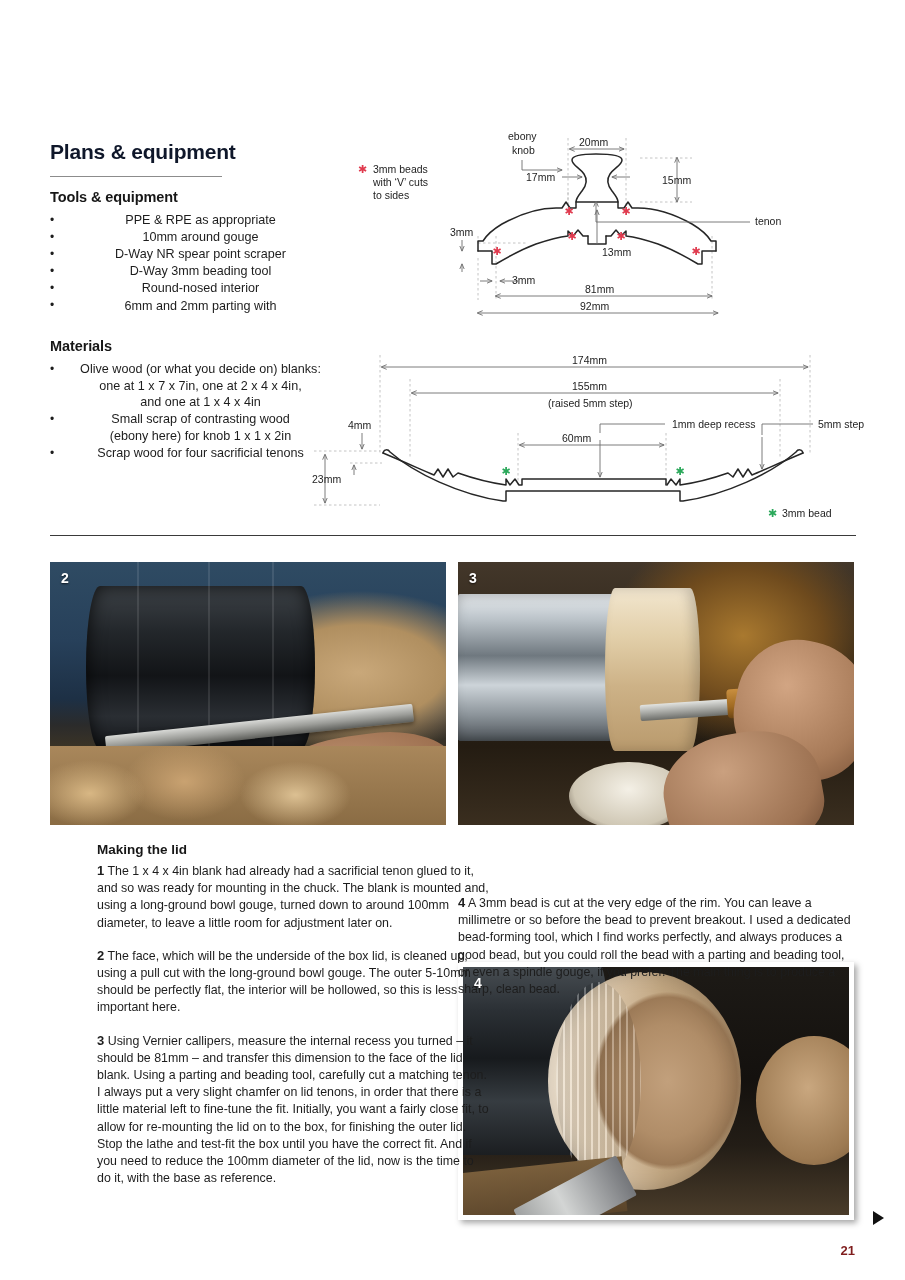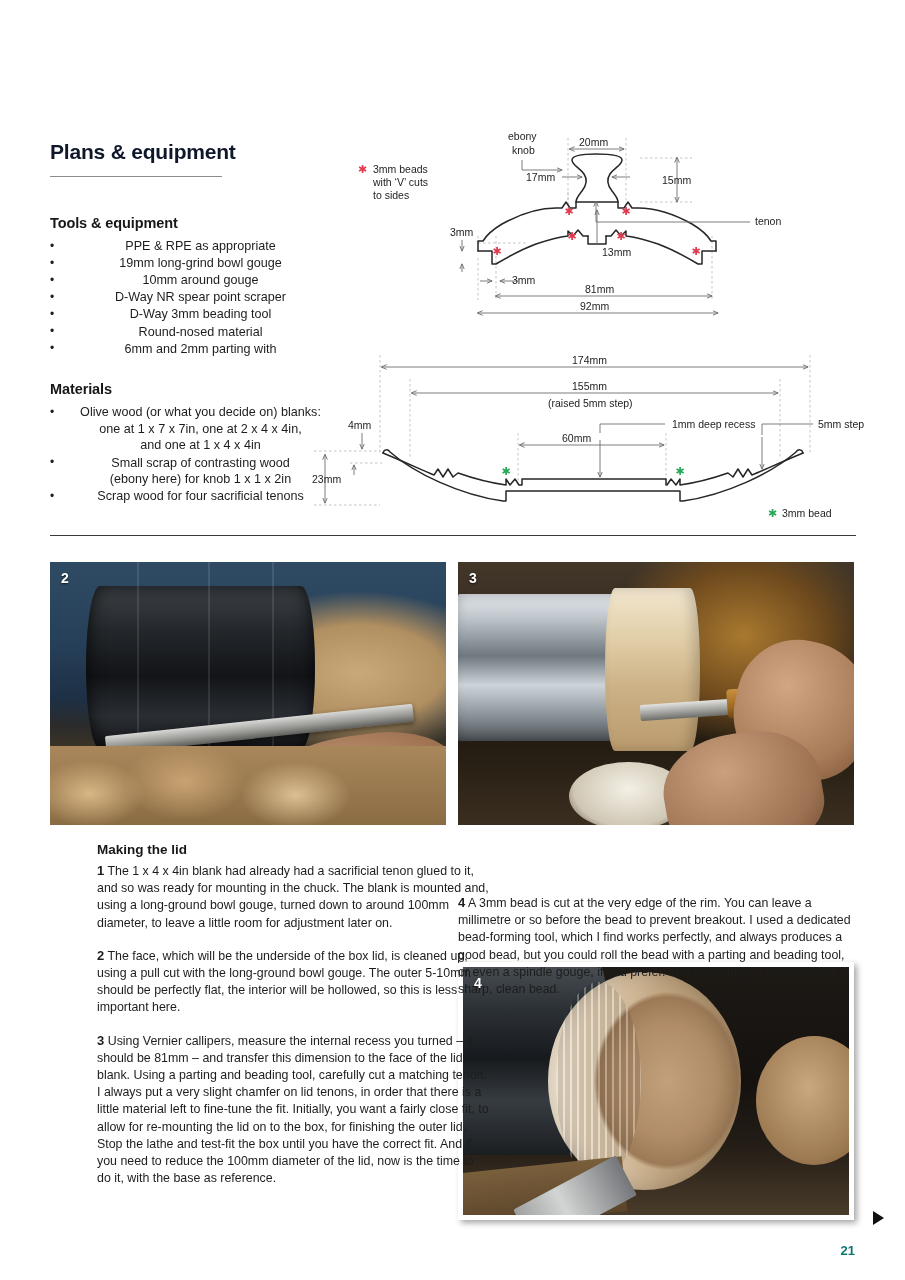--- a/index.html
+++ b/index.html
@@ -18,21 +18,21 @@
   .page-title {
     font-size: 21px; font-weight: bold; letter-spacing: -0.2px;
     color: #0f172a; line-height: 1.1;
   }
   .title-rule {
     margin-top: 13px; border-top: 1.3px solid #8c8c8c; width: 172px;
   }
 
   .sec-head {
     font-size: 14.5px; font-weight: bold; color: #171717;
-    margin-top: 38px; margin-bottom: 7px; letter-spacing: -0.1px;
+    margin-top: 12px; margin-bottom: 7px; letter-spacing: -0.1px;
   }
   .bullets { list-style: none; text-align: center; }
   .bullets li {
     font-size: 12.6px; line-height: 16.6px; color: #1d1d1d;
     padding-left: 11px; position: relative; margin-bottom: 0.5px;
   }
   .bullets li::before {
     content: "\2022"; position: absolute; left: 0; top: -0.5px; font-size: 12px;
   }
   .bullets li .cont { display: block; padding-left: 0; }
@@ -207,40 +207,39 @@
     font-size: 13.5px; font-weight: bold; color: #171717; margin-bottom: 5px;
   }
   .para {
     font-size: 12.4px; line-height: 17.2px; color: #1d1d1d;
     margin-bottom: 15px; text-align: left;
   }
   .para .num { font-weight: bold; font-size: 13px; }
 
   .folio {
     position: absolute; right: 50px; top: 1243px;
-    font-size: 13px; font-weight: bold; color: #0f766e;
+    font-size: 13px; font-weight: bold; color: #7f1d1d;
   }
 </style>
 </head>
 <body>
 
 <div class="page">
 
   <div class="left-col">
     <div class="page-title">Plans &amp; equipment</div>
     <div class="title-rule"></div>
 
     <div class="sec-head">Tools &amp; equipment</div>
     <ul class="bullets">
       <li>PPE &amp; RPE as appropriate</li>
-      <li>19mm long-grind bowl gouge</li>
       <li>10mm around gouge</li>
       <li>D-Way NR spear point scraper</li>
       <li>D-Way 3mm beading tool</li>
-      <li>Round-nosed material</li>
+      <li>Round-nosed interior</li>
       <li>6mm and 2mm parting with</li>
     </ul>
 
     <div class="sec-head" style="margin-top:24px;">Materials</div>
     <ul class="bullets">
       <li>
         <span>Olive wood (or what you decide on) blanks:</span>
         <span class="cont">one at 1 x 7 x 7in, one at 2 x 4 x 4in,</span>
         <span class="cont">and one at 1 x 4 x 4in</span>
       </li>

